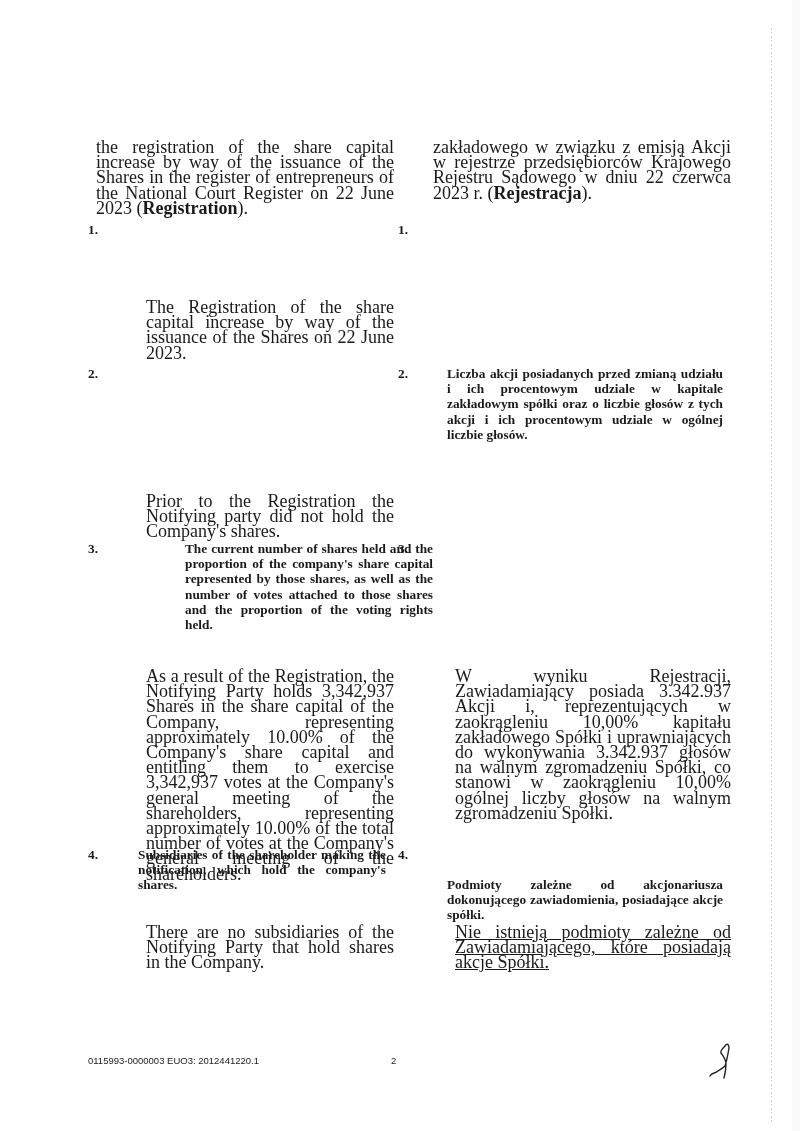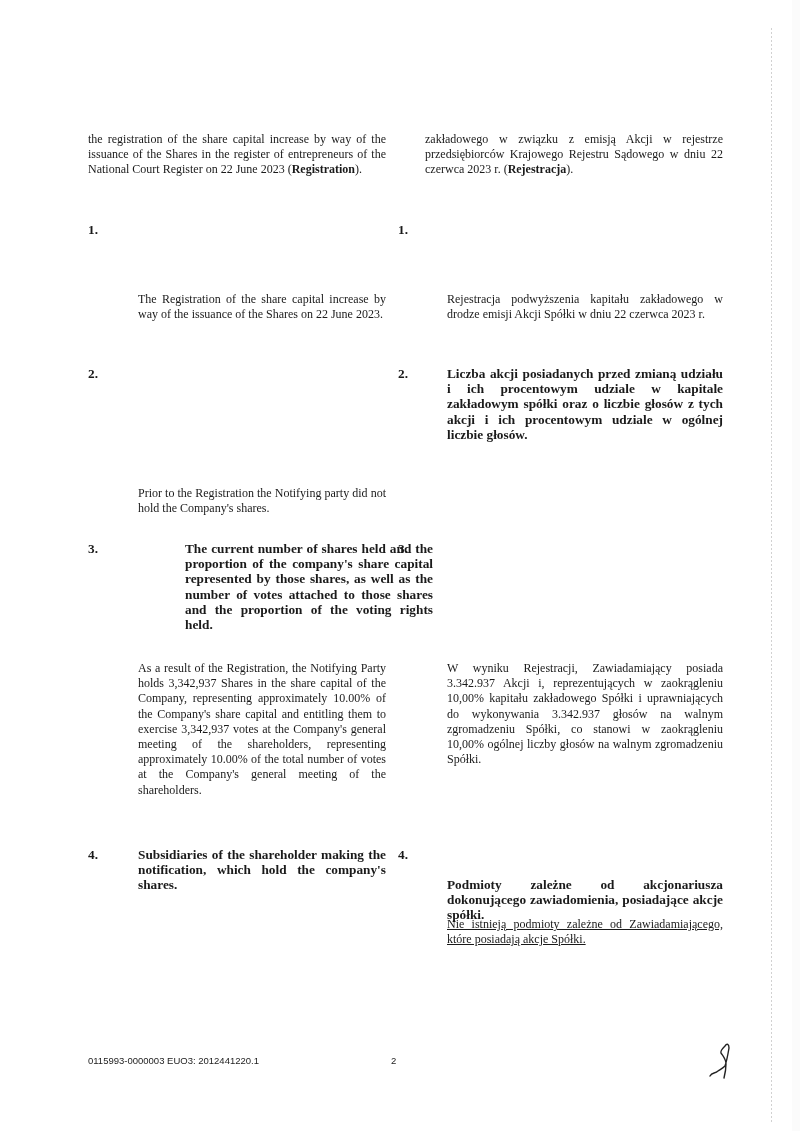--- a/index.html
+++ b/index.html
@@ -4,54 +4,54 @@
 <style>
   html, body { margin: 0; padding: 0; background: #ffffff; }
   body { width: 800px; height: 1131px; position: relative; overflow: hidden;
          font-family: "Liberation Serif", "DejaVu Serif", serif; color: #1a1a1a; }
   .page { position: absolute; left: 0; top: 0; width: 800px; height: 1131px; }
   .scan-edge { position: absolute; left: 771px; top: 28px; width: 1px; height: 1095px;
                background: repeating-linear-gradient(to bottom, #bdbdbd 0 2px, transparent 2px 4px); opacity: 0.7; }
   .scan-edge2 { position: absolute; left: 792px; top: 0; width: 8px; height: 1131px; background: #fbfbfb; }
   .num { position: absolute; font-size: 13.3px; line-height: 15.2px; font-weight: bold; }
   .heading { position: absolute; font-size: 13.3px; line-height: 15.2px; font-weight: bold; text-align: justify; margin: 0; }
-  .body { position: absolute; font-size: 12px; line-height: 15.2px; text-align: justify; margin: 0; }
+  .body { position: absolute; font-size: 18px; line-height: 15.2px; text-align: justify; margin: 8px; }
   .footer-ref { position: absolute; left: 88px; top: 1055px; font-family: "Liberation Sans", "DejaVu Sans", sans-serif; font-size: 9.5px; color: #222; }
   .footer-page { position: absolute; left: 391px; top: 1055px; font-family: "Liberation Sans", "DejaVu Sans", sans-serif; font-size: 9.5px; color: #222; }
   .signature { position: absolute; left: 706px; top: 1038px; width: 36px; height: 46px; }
 </style>
 </head>
 <body>
 
 <div class="page">
 
   <div class="scan-edge"></div>
   <div class="scan-edge2"></div>
 
   <p class="body" style="left:88px; top:132px; width:298px;"><span>the registration of the share capital increase by way of the issuance of the Shares in the register of entrepreneurs of the National Court Register on 22 June 2023 (</span><b>Registration</b><span>).</span></p>
   <p class="body" style="left:425px; top:132px; width:298px;"><span>zakładowego w związku z emisją Akcji w rejestrze przedsiębiorców Krajowego Rejestru Sądowego w dniu 22 czerwca 2023 r. (</span><b>Rejestracja</b><span>).</span></p>
 
   <div class="num" style="left:88px; top:222px;">1.</div>
   <p class="body" style="left:138px; top:292px; width:248px;">The Registration of the share capital increase by way of the issuance of the Shares on 22 June 2023.</p>
   <div class="num" style="left:398px; top:222px;">1.</div>
-  <p class="body" style="left:447px; top:292px; width:276px;">Rejestracja podwyższenia kapitału zakładowego w drodze emisji Akcji Spółki w dniu 22 czerwca 2023 r.</p>
 
   <div class="num" style="left:88px; top:366px;">2.</div>
   <p class="body" style="left:138px; top:486px; width:248px;">Prior to the Registration the Notifying party did not hold the Company's shares.</p>
   <div class="num" style="left:398px; top:366px;">2.</div>
   <p class="heading" style="left:447px; top:366px; width:276px;">Liczba akcji posiadanych przed zmianą udziału i ich procentowym udziale w kapitale zakładowym spółki oraz o liczbie głosów z tych akcji i ich procentowym udziale w ogólnej liczbie głosów.</p>
 
   <div class="num" style="left:88px; top:541px;">3.</div>
   <p class="heading" style="left:138px; top:541px; width:248px;margin-left:47px;">The current number of shares held and the proportion of the company's share capital represented by those shares, as well as the number of votes attached to those shares and the proportion of the voting rights held.</p>
   <p class="body" style="left:138px; top:661px; width:248px;">As a result of the Registration, the Notifying Party holds 3,342,937 Shares in the share capital of the Company, representing approximately 10.00% of the Company's share capital and entitling them to exercise 3,342,937 votes at the Company's general meeting of the shareholders, representing approximately 10.00% of the total number of votes at the Company's general meeting of the shareholders.</p>
   <div class="num" style="left:398px; top:541px;">3.</div>
   <p class="body" style="left:447px; top:661px; width:276px;">W wyniku Rejestracji, Zawiadamiający posiada 3.342.937 Akcji i, reprezentujących w zaokrągleniu 10,00% kapitału zakładowego Spółki i uprawniających do wykonywania 3.342.937 głosów na walnym zgromadzeniu Spółki, co stanowi w zaokrągleniu 10,00% ogólnej liczby głosów na walnym zgromadzeniu Spółki.</p>
 
   <div class="num" style="left:88px; top:847px;">4.</div>
   <p class="heading" style="left:138px; top:847px; width:248px;">Subsidiaries of the shareholder making the notification, which hold the company's shares.</p>
+  <p class="body" style="left:138px; top:917px; width:248px;">There are no subsidiaries of the Notifying Party that hold shares in the Company.</p>
   <div class="num" style="left:398px; top:847px;">4.</div>
   <p class="heading" style="left:447px; top:847px; width:276px;margin-top:30px;">Podmioty zależne od akcjonariusza dokonującego zawiadomienia, posiadające akcje spółki.</p>
   <p class="body" style="left:447px; top:917px; width:276px;text-decoration:underline;">Nie istnieją podmioty zależne od Zawiadamiającego, które posiadają akcje Spółki.</p>
 
   <div class="footer-ref">0115993-0000003 EUO3: 2012441220.1</div>
   <div class="footer-page">2</div>
 
   <svg class="signature" viewBox="0 0 36 46">
     <path d="M4 38 C6 34, 9 36, 12 33 C15 31, 17 30, 19 28 C21 22, 22 16, 23 10 C23 6, 21 5, 19 8 C16 11, 14 13, 15 15 C17 18, 20 21, 20 26 C20 31, 19 36, 18 40" fill="none" stroke="#222" stroke-width="1.4" stroke-linecap="round" stroke-linejoin="round"></path>
   </svg>

